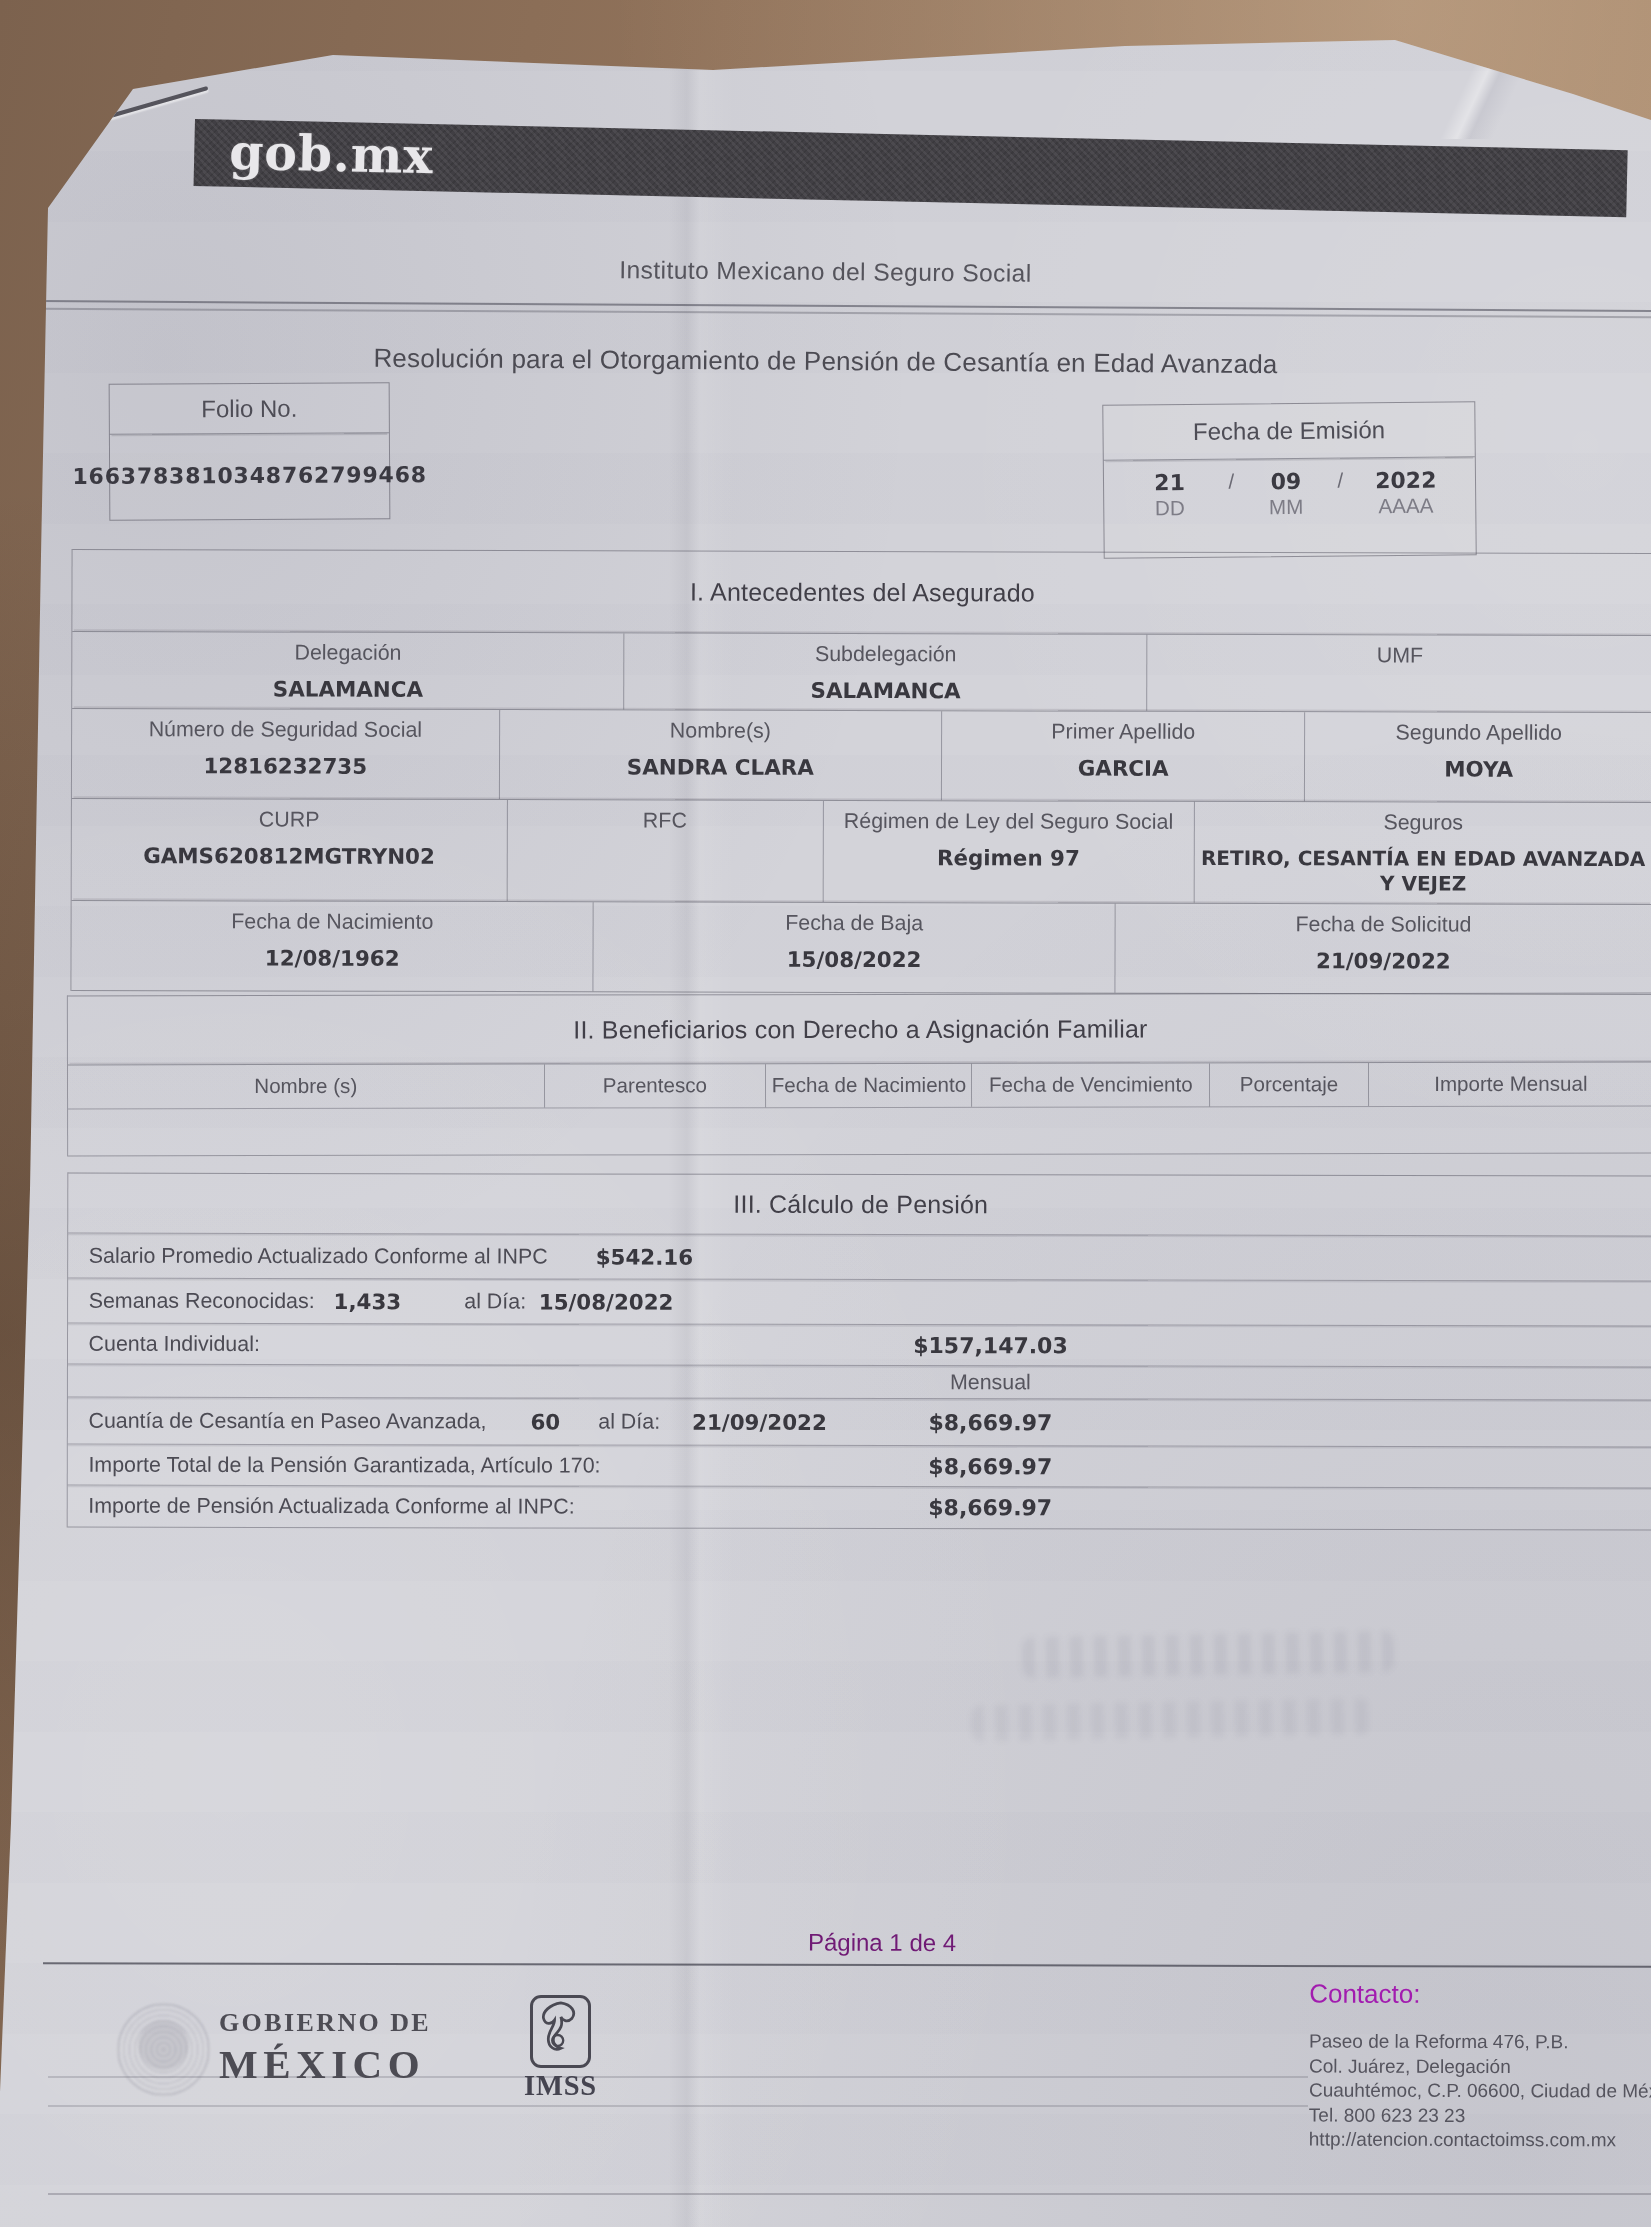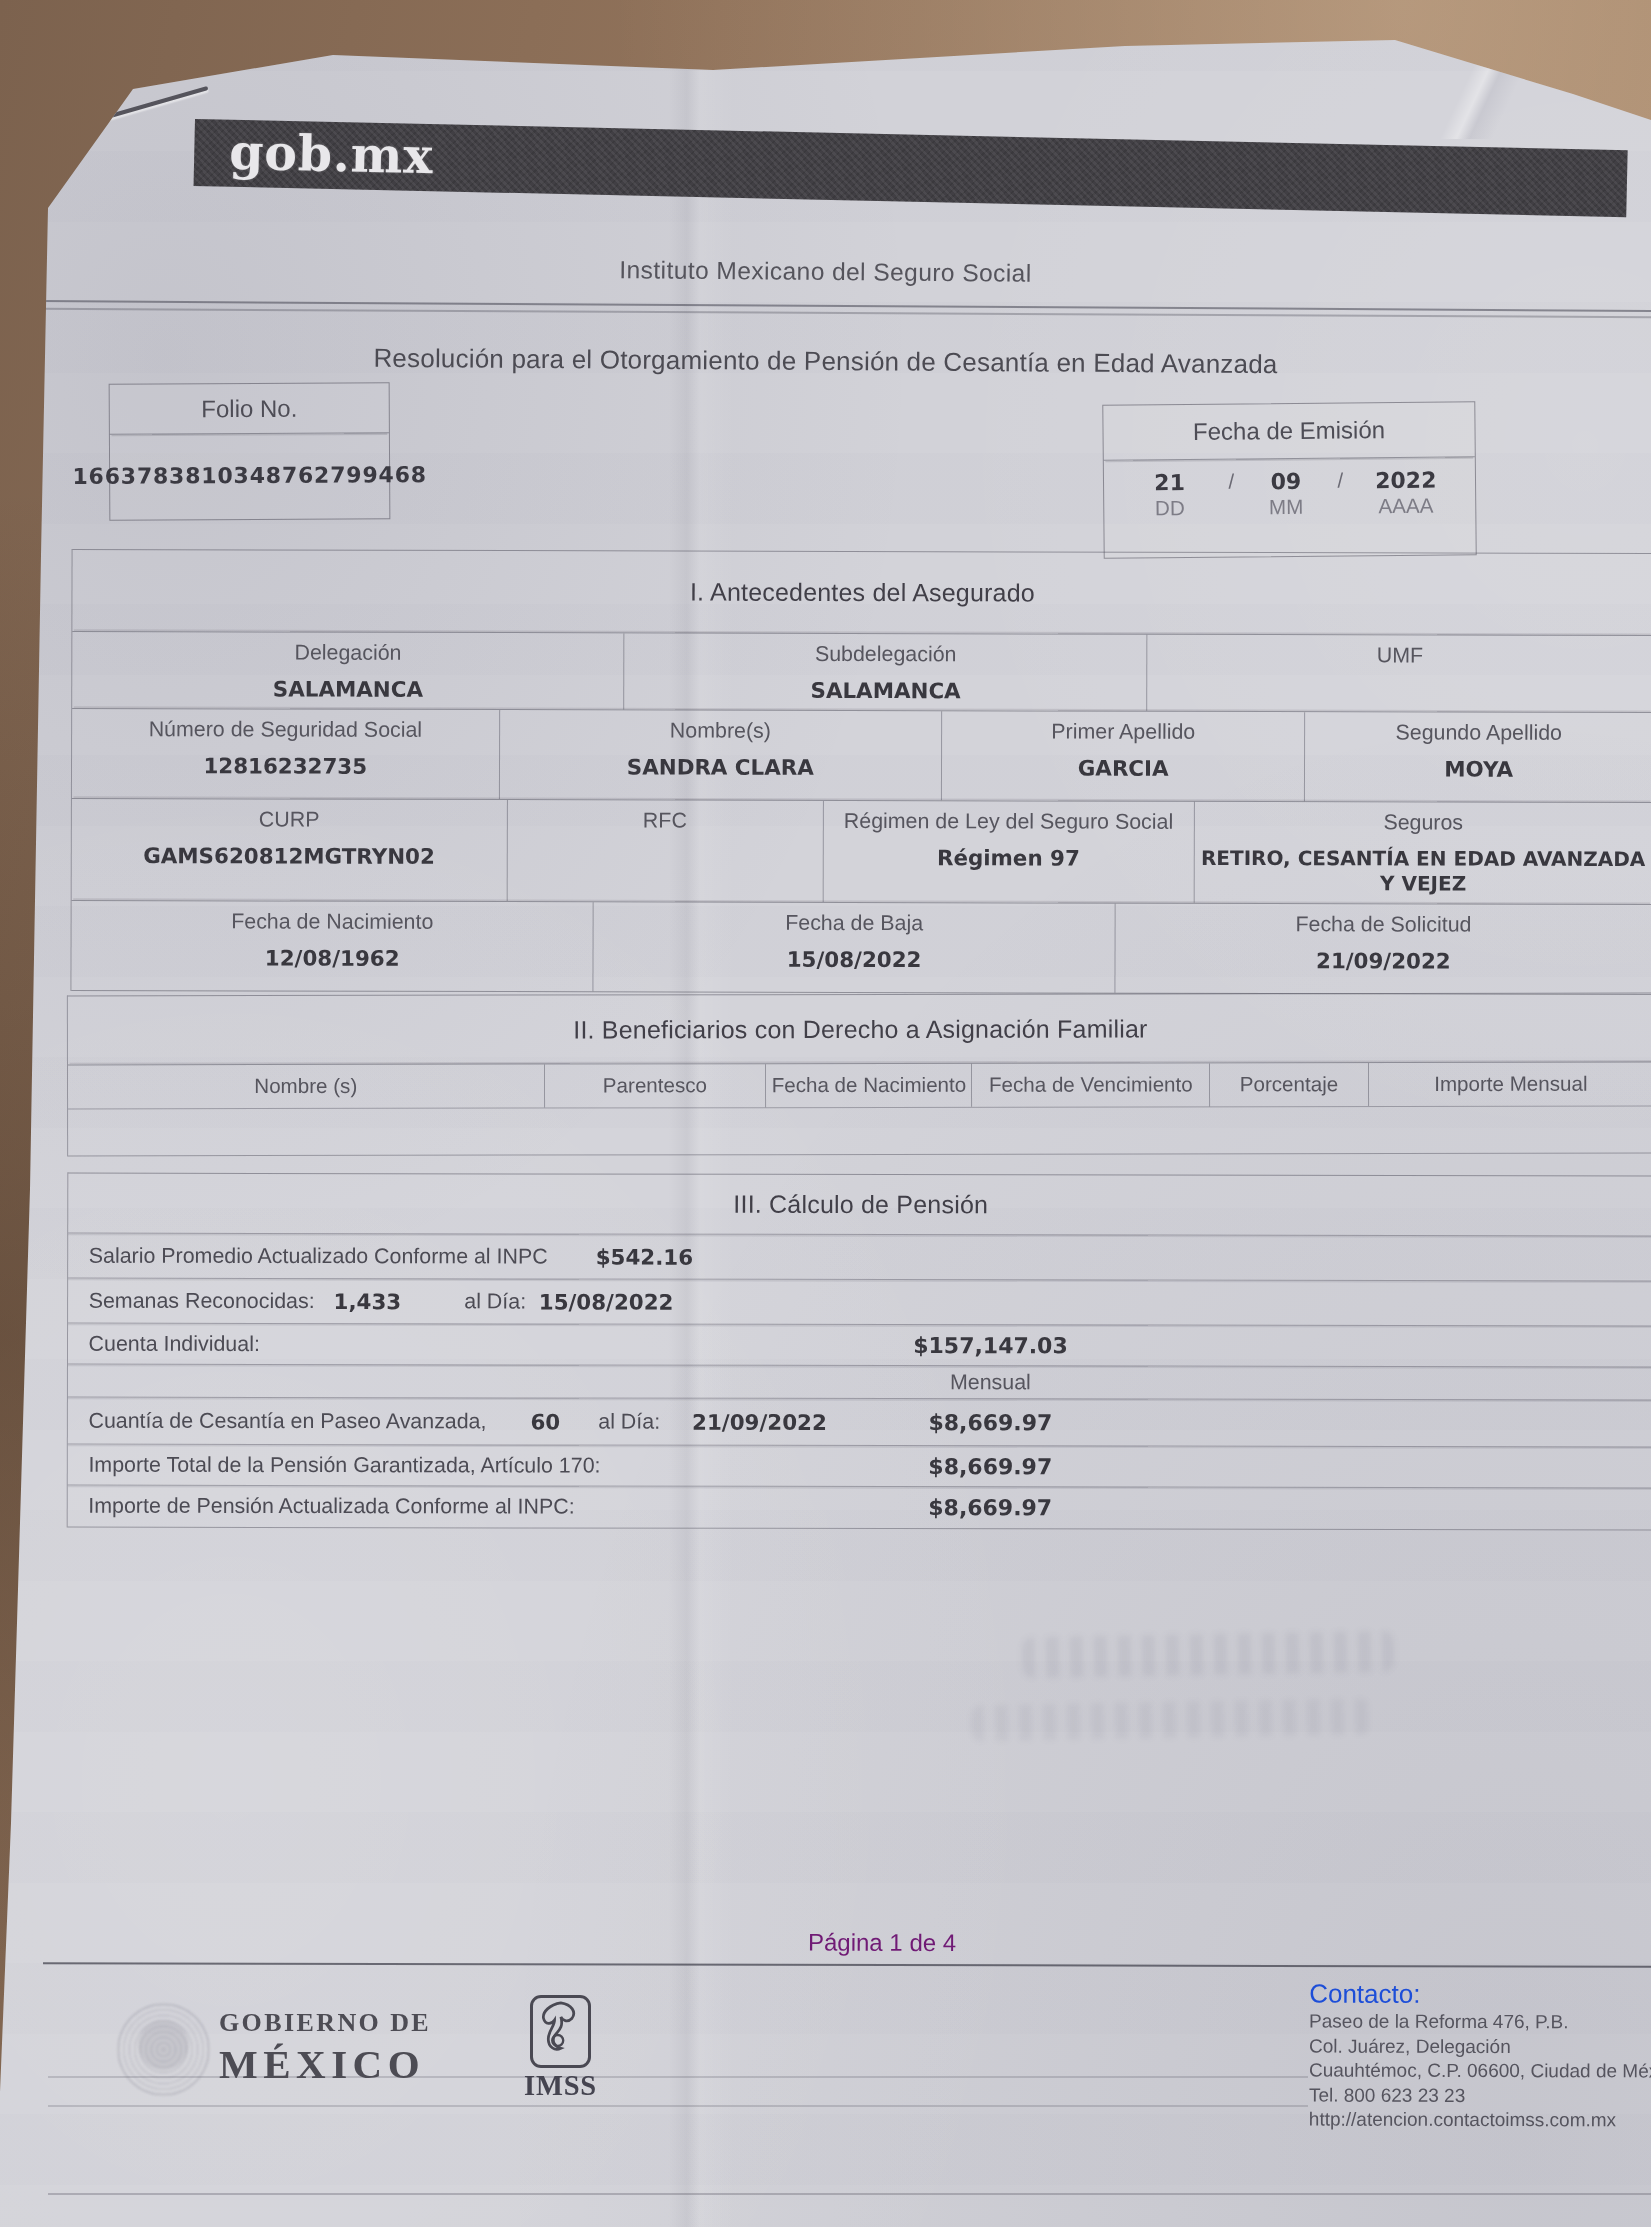--- a/index.html
+++ b/index.html
@@ -141,21 +141,21 @@
   }
   .gob-txt{position:absolute;left:219px;top:2008px;color:#4d4c54;font-family:"Liberation Serif", serif;}
   .gob-l1{font-size:26px;font-weight:700;letter-spacing:2.4px;}
   .gob-l2{font-size:41px;font-weight:700;letter-spacing:5.5px;margin-top:1.6px;}
   .imss{position:absolute;left:517px;top:1995px;width:87px;text-align:center;color:#454450;}
   .imss-box{width:55px;height:67px;border:3.2px solid #4a4953;border-radius:11px;margin:0 auto;position:relative;overflow:hidden;}
   .imss-box svg{position:absolute;left:-1.6px;top:-1.6px;}
   .imss-word{font-family:"Liberation Serif", serif;font-weight:700;font-size:28.5px;letter-spacing:0.8px;margin-top:1.6px;}
   .pagenum{position:absolute;left:808px;top:1929px;width:254px;font-size:24px;color:#701a75;transform:rotate(.2deg);}
   .contact{position:absolute;left:1309px;top:1979px;width:341px;color:#55545e;transform:rotate(.15deg);}
-  .contact .c-title{font-size:26px;color:#1d4ed8;margin-bottom:0;}
+  .contact .c-title{font-size:26px;color:#a21caf;margin-bottom:20px;}
   .contact .c-line{font-size:19px;line-height:24.6px;white-space:nowrap;}
   .contact-rule{position:absolute;left:48px;height:1.6px;background:rgba(78,77,90,.22);}
   .cr1{top:2076px;width:1260px;} .cr2{top:2105px;width:1260px;}
 </style>
 </head>
 <body>
 
 <div class="stage">
   <div class="paper">
 

